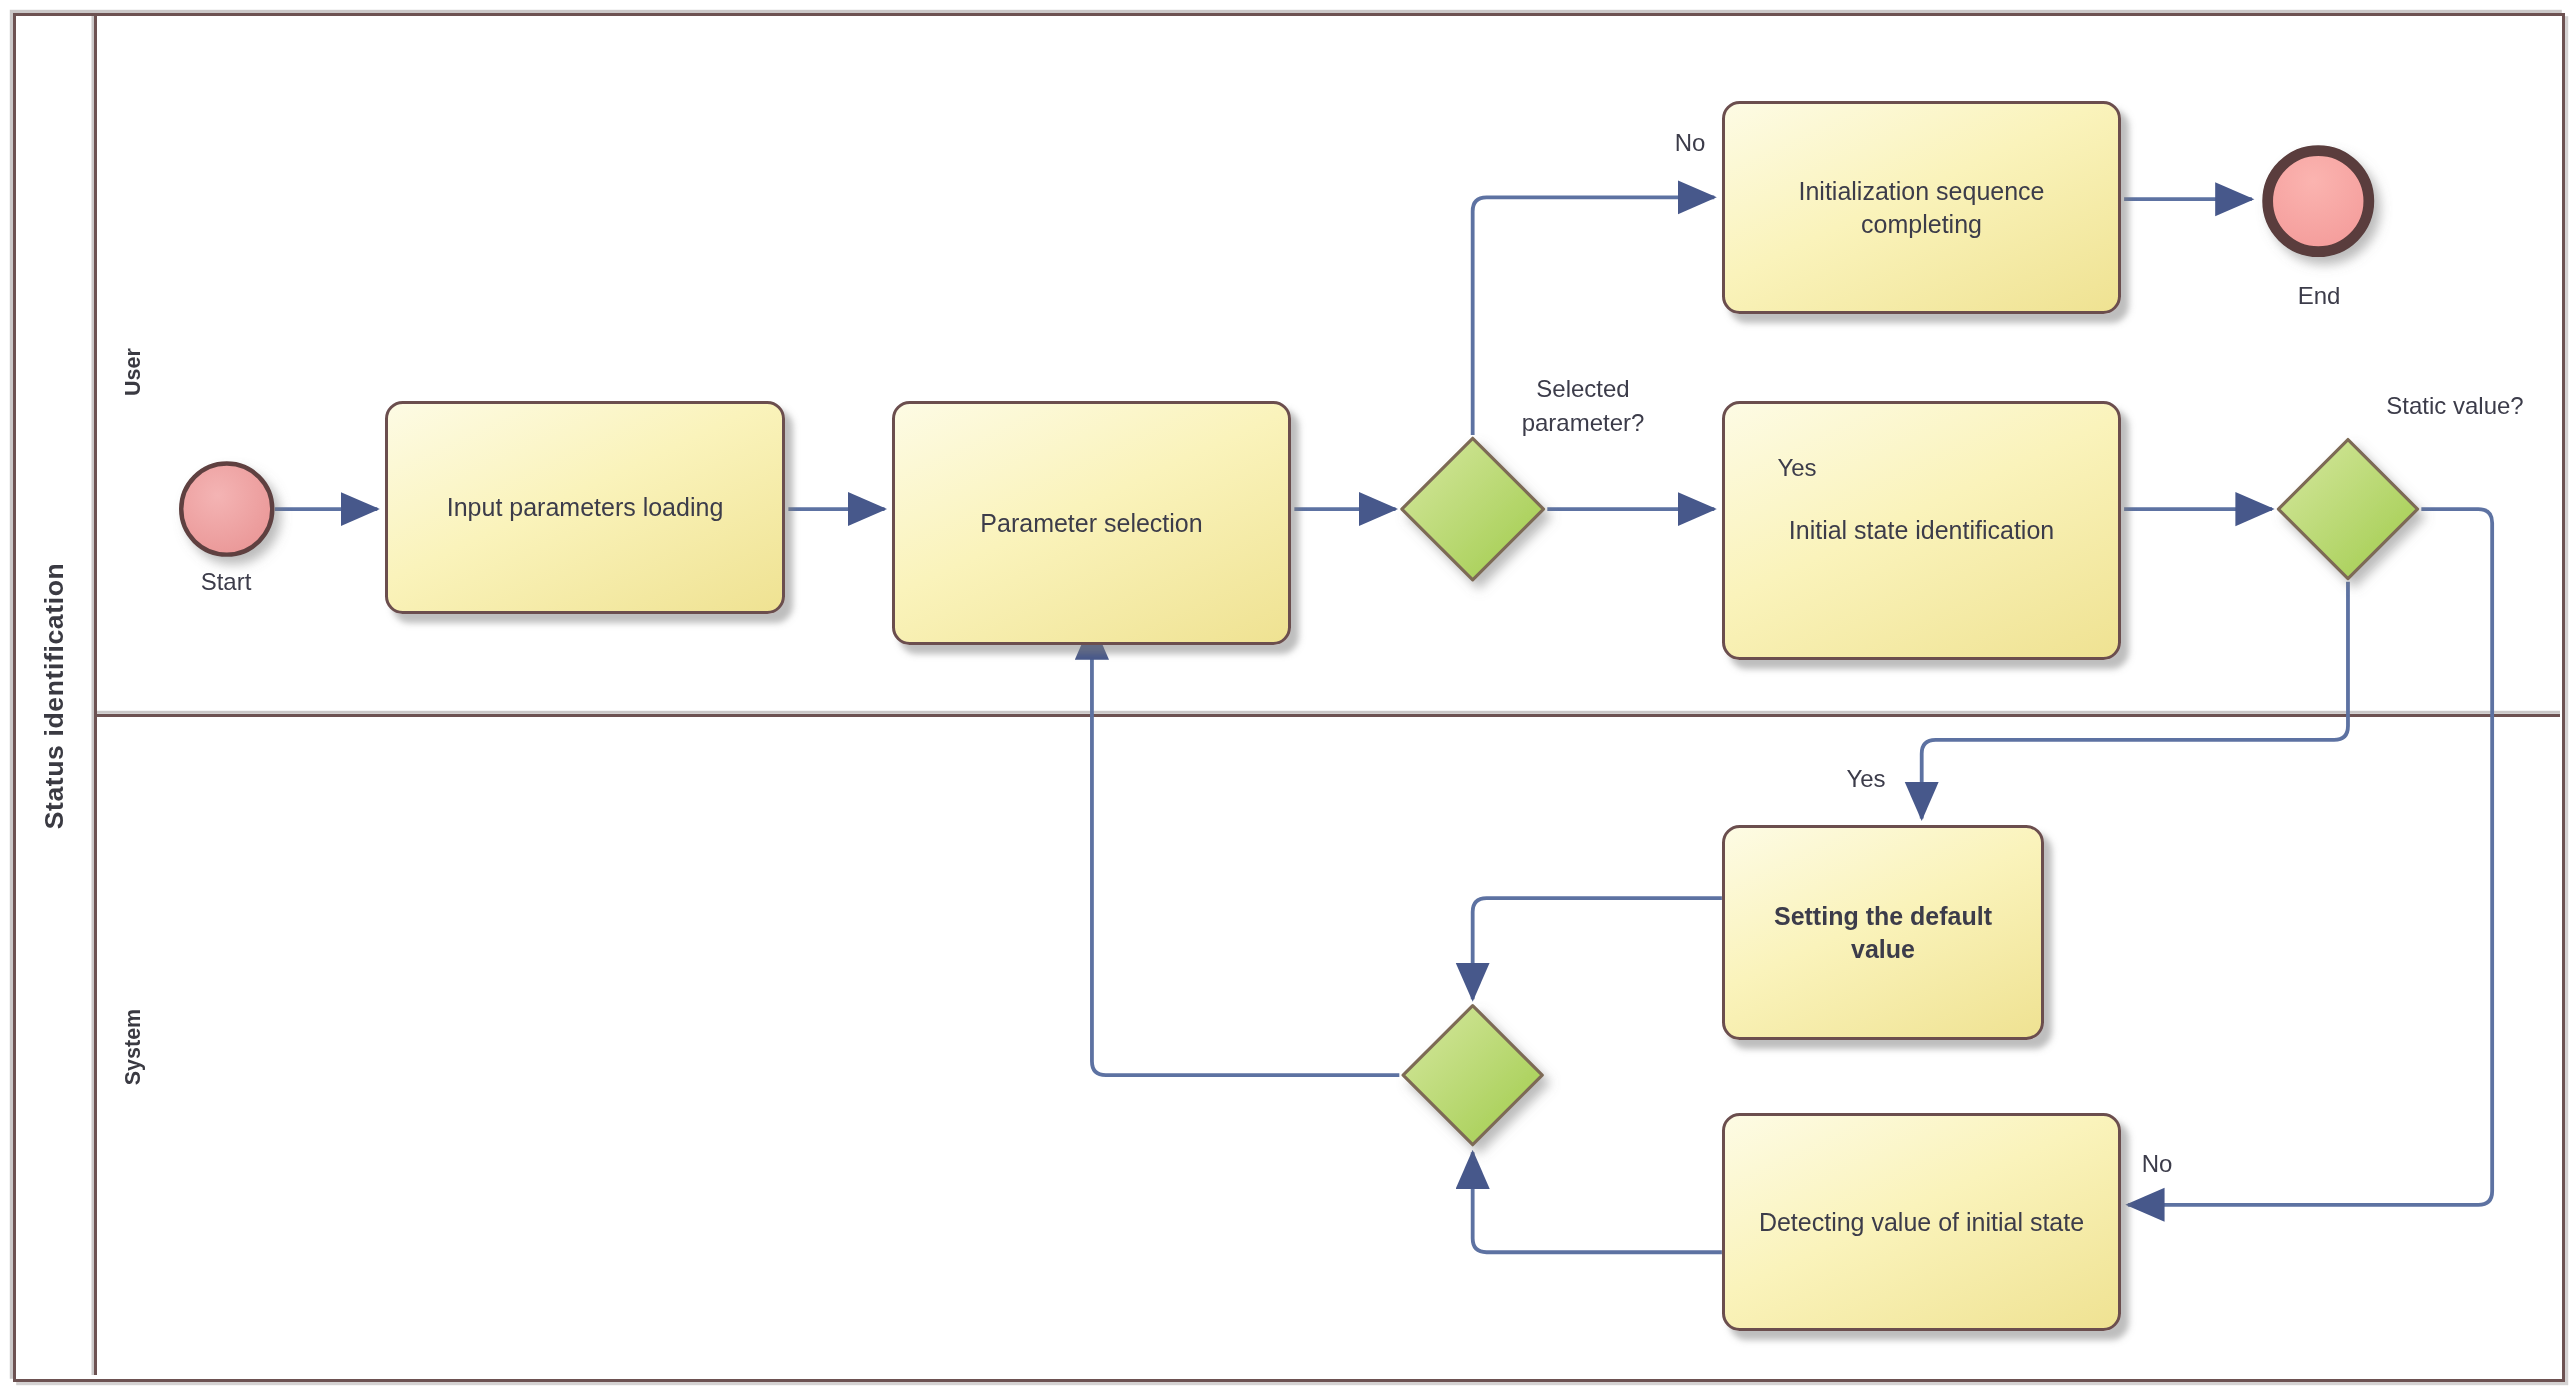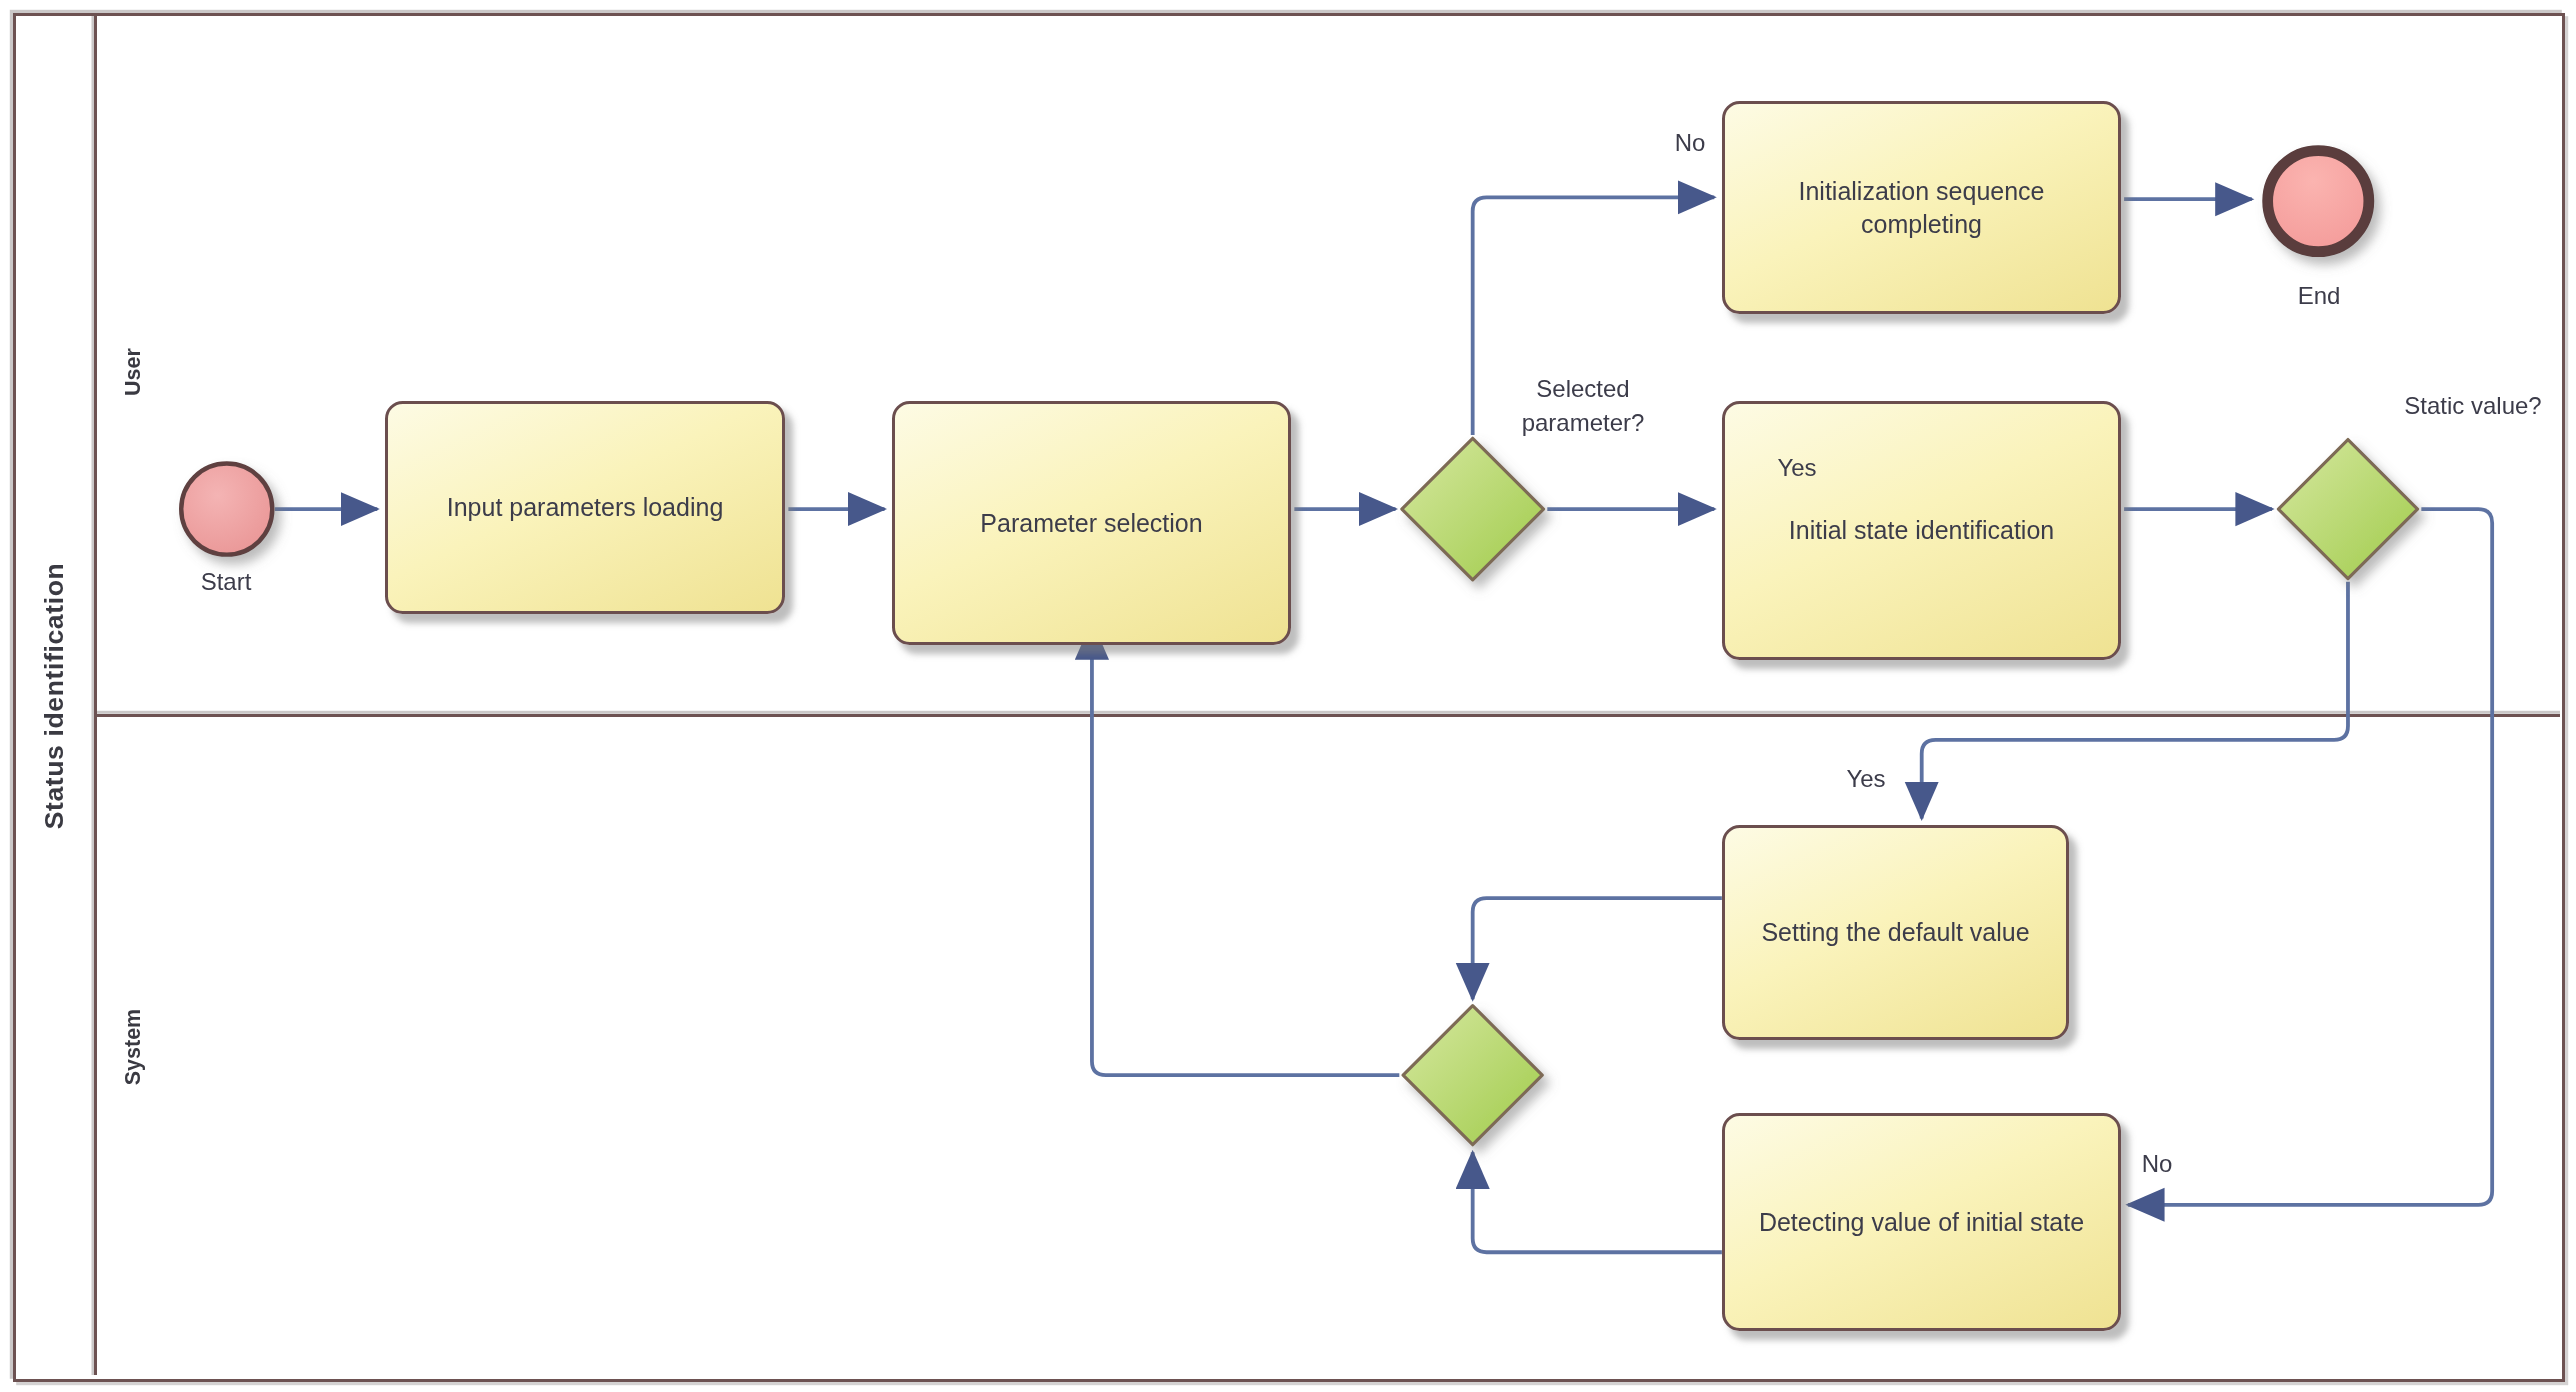--- a/index.html
+++ b/index.html
@@ -91,28 +91,28 @@
     </g>
 
     <circle cx="358" cy="805" r="72" fill="url(#startGrad)" stroke="#5e4141" stroke-width="7" filter="url(#shadowF)"></circle>
     <circle cx="3665" cy="318" r="80" fill="url(#endGrad)" stroke="#5a3c3c" stroke-width="17" filter="url(#shadowF)"></circle>
   </svg>
 
   <div class="task" style="left:385px;top:401px;width:400px;height:213px;text-align:right;">Input parameters loading</div>
   <div class="task" style="left:892px;top:401px;width:399px;height:244px;">Parameter selection</div>
   <div class="task" style="left:1722px;top:101px;width:399px;height:213px;">Initialization sequence completing</div>
   <div class="task" style="left:1722px;top:401px;width:399px;height:259px;">Initial state identification</div>
-  <div class="task" style="left:1722px;top:825px;width:347px;height:215px;">Setting the default value</div>
+  <div class="task" style="left:1722px;top:825px;width:322px;height:215px;font-weight:bold;">Setting the default value</div>
   <div class="task" style="left:1722px;top:1113px;width:399px;height:218px;">Detecting value of initial state</div>
 
   <span class="event-label" style="left:226px;top:582px;">Start</span>
   <span class="event-label" style="left:2319px;top:296px;">End</span>
 
   <div class="flow-label" style="left:1583px;top:406px;width:202px;">Selected parameter?</div>
-  <div class="flow-label" style="left:2455px;top:406px;width:139px;margin-left:18px;">Static value?</div>
+  <div class="flow-label" style="left:2455px;top:406px;width:139px;">Static value?</div>
 
   <span class="flow-label" style="left:1690px;top:143px;">No</span>
   <span class="flow-label" style="left:1797px;top:468px;">Yes</span>
   <span class="flow-label" style="left:1866px;top:779px;">Yes</span>
   <span class="flow-label" style="left:2157px;top:1164px;">No</span>
 
 </div>
 
 
 </body></html>

